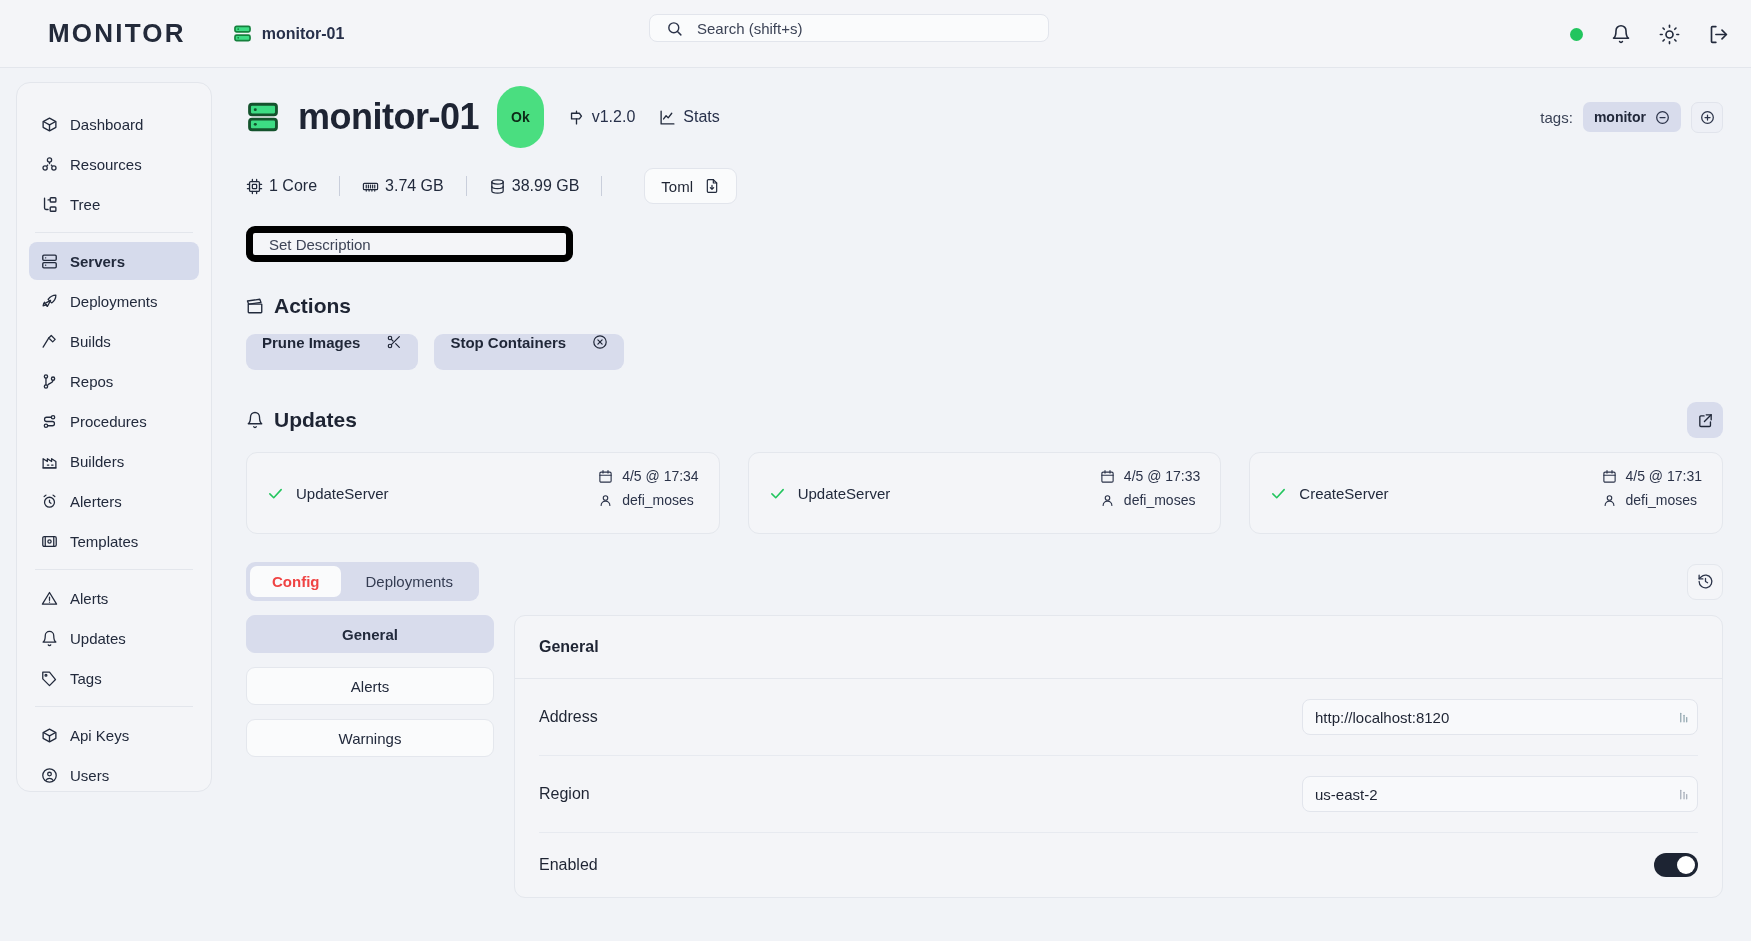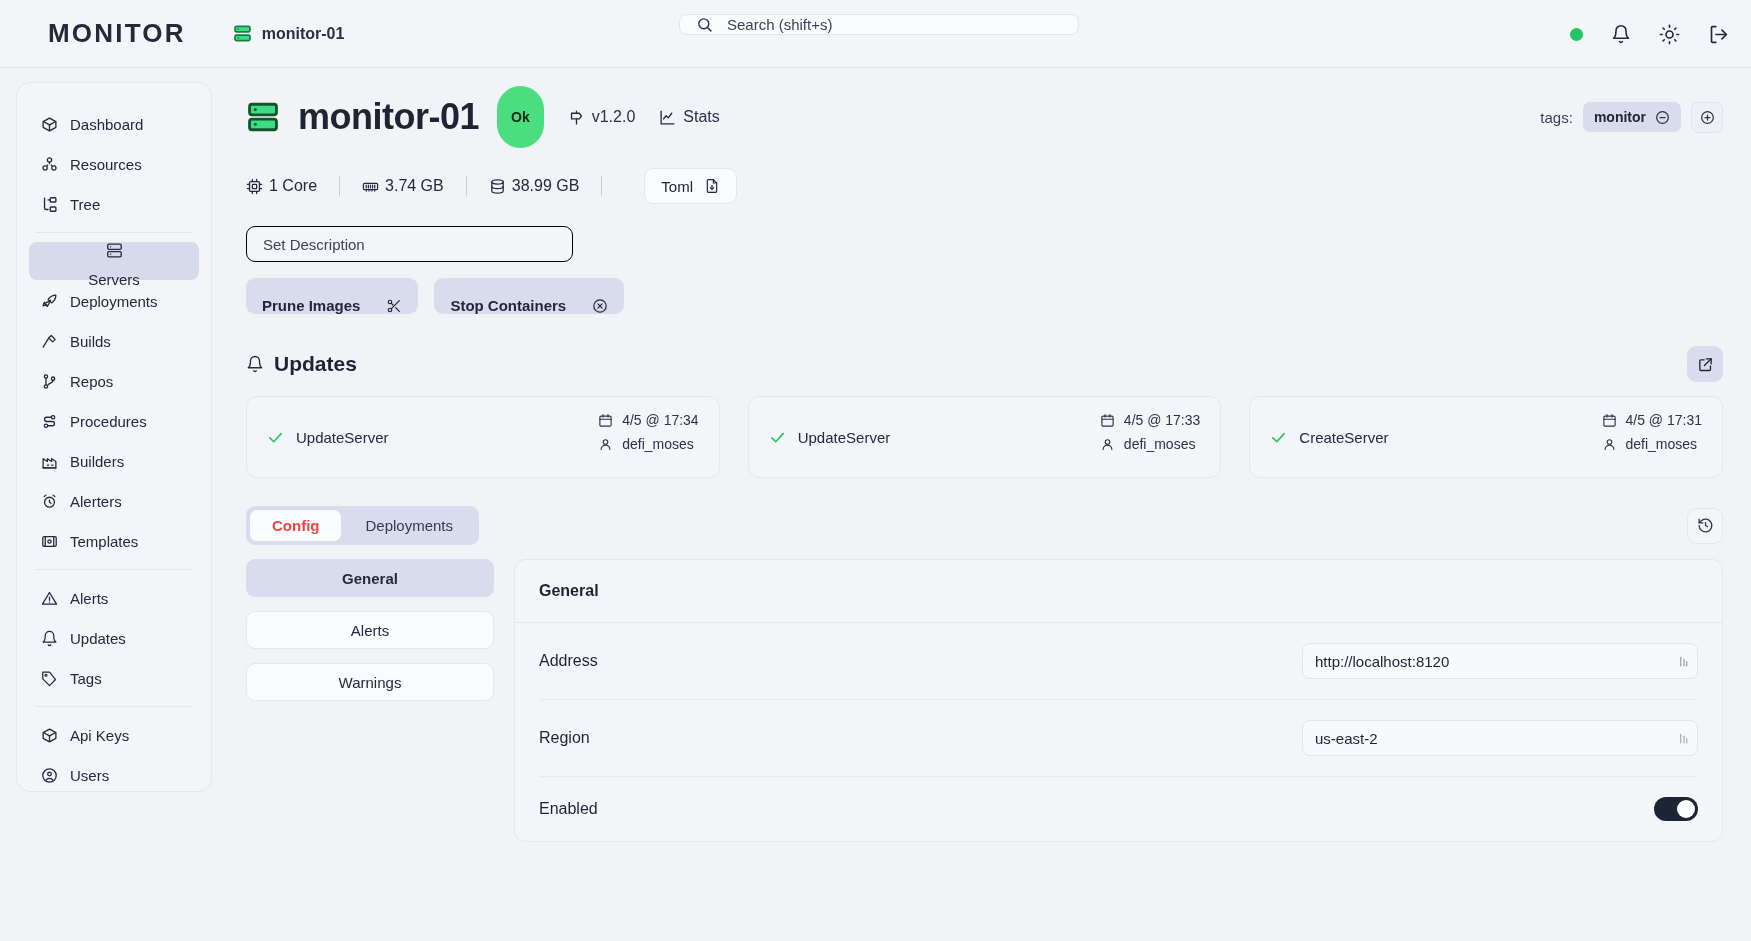--- a/index.html
+++ b/index.html
@@ -23,22 +23,22 @@
   }
   .brand {
     font-size: 26px; font-weight: 700; letter-spacing: 2.2px;
     color: #232a3a; margin-left: 24px;
   }
   .crumb {
     display: flex; align-items: center; gap: 10px;
     margin-left: 47px; font-size: 16px; font-weight: 600; color: #27304a;
   }
   .searchwrap {
-    position: absolute; left: 679px; top: 14px;
-    width: 400px; height: 21px;
+    position: absolute; left: 649px; top: 14px;
+    width: 400px; height: 28px;
   }
   .search {
     width: 100%; height: 100%;
     background: #fafbfc; border: 1px solid #e2e5ec; border-radius: 8px;
     display: flex; align-items: center; gap: 14px; padding: 0 16px;
   }
   .search .ph { font-size: 15px; color: #3b4considerable; }
   .search .ph { color: #3c4356; }
   .topright {
     position: absolute; right: 22px; top: 0; height: 68px;
@@ -57,21 +57,21 @@
     border: 1px solid #e3e6ec;
     border-radius: 14px;
     padding: 22px 12px;
   }
   .nav-item {
     display: flex; align-items: center; gap: 12px;
     height: 38px; padding: 0 12px; margin-bottom: 2px;
     border-radius: 8px; font-size: 15px; color: #222a3c;
     cursor: pointer;
   }
-  .nav-item.active { background: #d6dbec; font-weight: 400; flex-direction: column; }
+  .nav-item.active { background: #d6dbec; font-weight: 700; }
   .nav-sep { height: 1px; background: #e3e6ec; margin: 9px 6px; }
 
   .main { flex: 1; padding: 18px 28px 0 34px; min-width: 0; overflow: hidden; }
 
   
   .title-row { display: flex; align-items: center; }
   .title { font-size: 36px; font-weight: 700; letter-spacing: -.5px; margin-left: 18px; }
   .badge-ok {
     margin-left: 18px; background: #4ade80; color: #0d2a17;
     font-size: 14px; font-weight: 700; border-radius: 999px;
@@ -98,34 +98,34 @@
   .meta-div { width: 1px; height: 20px; background: #c9cedb; margin: 0 22px; }
   .toml-btn {
     margin-left: 20px; background: #fafbfc; border: 1px solid #e2e5ec;
     border-radius: 9px; height: 36px; padding: 0 16px;
     display: flex; align-items: center; gap: 11px; font-size: 15px; font-weight: 500;
     cursor: pointer;
   }
 
   .desc {
     margin-top: 22px; width: 327px; height: 36px;
-    background: #f4f5f8; border: 1px solid #000000; border-radius: 9px;
+    background: #f4f5f8; border: 7px solid #000000; border-radius: 9px;
     display: flex; align-items: center; padding: 0 16px;
     font-size: 15px; color: #3d4457; cursor: text;
   }
 
   .section-h {
     display: flex; align-items: center; gap: 10px;
     font-size: 21px; font-weight: 600; margin-top: 32px;
   }
 
   .action-row { display: flex; gap: 16px; margin-top: 16px; }
   .action-btn {
     background: #d8dcec; border-radius: 9px; height: 36px;
-    padding: 0 16px; display: flex; align-items: flex-end; gap: 26px;
+    padding: 0 16px; display: flex; align-items: flex-start; gap: 26px;
     font-size: 15px; font-weight: 600; color: #1f2637; cursor: pointer;
   }
 
   .updates-head { display: flex; align-items: center; margin-top: 32px; }
   .ext-btn {
     margin-left: auto; background: #d8dcec; border-radius: 9px;
     width: 36px; height: 36px; display: flex; align-items: center; justify-content: center;
     cursor: pointer;
   }
   .cards { display: flex; gap: 28px; margin-top: 14px; }
@@ -527,20 +527,29 @@
                 <path d="M12 11v6M9.5 14.5 12 17l2.5-2.5"></path>
               </svg>
             </span>
         </div>
       </div>
 
       <div class="desc">
         <span>Set Description</span>
       </div>
 
+      <div class="section-h">
+        <span>
+            <svg width="18" height="18" viewBox="0 0 24 24" fill="none" stroke="#222a3c" stroke-width="1.8" stroke-linejoin="round">
+              <path d="M3 9.5h18V20a1 1 0 0 1-1 1H4a1 1 0 0 1-1-1z"></path>
+              <path d="M3.5 9.5 2 5.3l16.4-2.3L20 7.2z"></path>
+            </svg>
+          </span>
+        <span>Actions</span>
+      </div>
       <div class="action-row">
         <div class="action-btn">
           <span>Prune Images</span>
           <span>
               <svg width="16" height="16" viewBox="0 0 24 24" fill="none" stroke="#1f2637" stroke-width="1.8" stroke-linecap="round">
                 <circle cx="6" cy="6" r="2.6"></circle>
                 <circle cx="6" cy="18" r="2.6"></circle>
                 <line x1="20" y1="4" x2="8.1" y2="15.9"></line>
                 <line x1="14.5" y1="14.5" x2="20" y2="20"></line>
                 <line x1="8.1" y1="8.1" x2="10.5" y2="10.5"></line>

